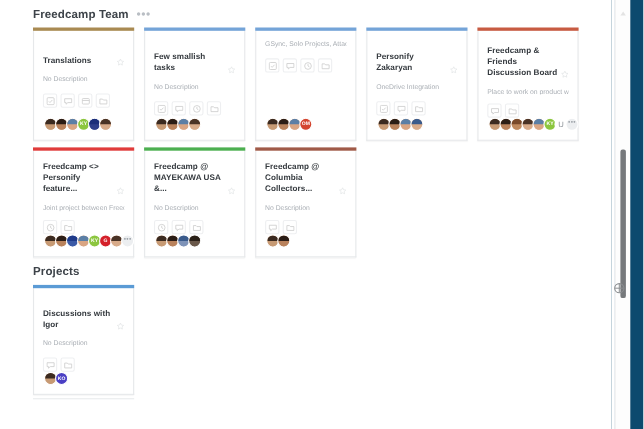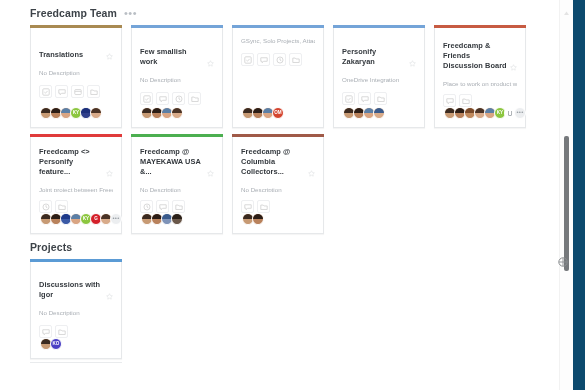--- a/index.html
+++ b/index.html
@@ -335,21 +335,21 @@
                 </div>
                 <div class="av" style="background: rgb(216, 171, 138);">
                   <span class="hair" style="background: rgb(74, 51, 38);"></span>
                   <span class="chin" style="background: rgb(216, 171, 138);"></span>
                 </div>
               </div>
             </div>
             <div class="card tall">
               <div class="card-topbar" style="background: rgb(116, 164, 216);"></div>
               <div class="card-head">
-                <div class="card-title">Few smallish work</div>
+                <div class="card-title">Few smallish tasks</div>
                 <div class="card-star">
                   <svg width="7" height="7" viewBox="0 0 12 12">
                     <path d="M6 1.2l1.5 3.1 3.4.5-2.5 2.4.6 3.4L6 9l-3 1.6.6-3.4L1.1 4.8l3.4-.5z" fill="none" stroke="#c4c8cc" stroke-width="1"></path>
                   </svg>
                 </div>
               </div>
               <div class="card-desc">No Description</div>
               <div class="app-icons">
                 <div class="app-icon">
                   <svg width="8" height="8" viewBox="0 0 10 10">

